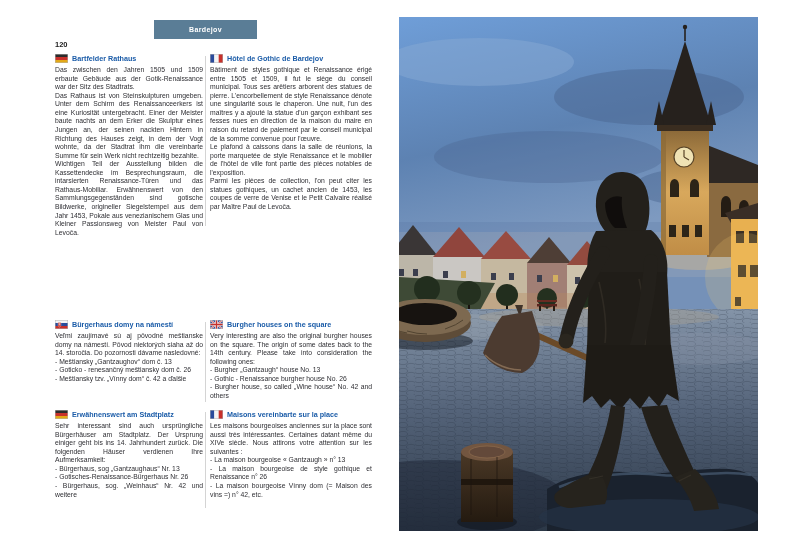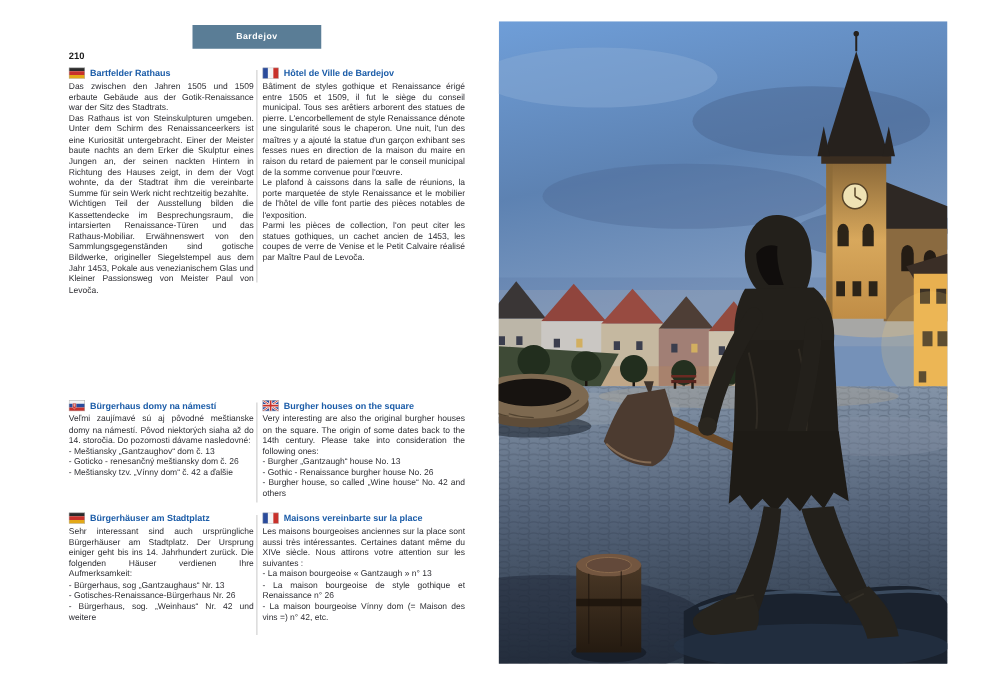--- a/index.html
+++ b/index.html
@@ -31,21 +31,21 @@
   .photo{position:absolute;left:399px;top:17px;width:359px;height:514px;}
   .photo svg{display:block;width:100%;height:100%;}
 </style>
 </head>
 <body>
 
 <div class="tab">
   <span>Bardejov</span>
 </div>
 
-<div class="pagenum">210</div>
+<div class="pagenum">120</div>
 
 <div class="vdiv" style="top:56px;height:170px;"></div>
 <div class="vdiv" style="top:322px;height:80px;"></div>
 <div class="vdiv" style="top:412px;height:96px;"></div>
 
 <section class="sec" style="left:55px;top:54px;width:148px;">
   <h3 class="h">
     <svg class="flag" viewBox="0 0 13 9">
         <rect width="13" height="3" fill="#2b2b2b"></rect>
         <rect y="3" width="13" height="3" fill="#c8312b"></rect>
@@ -60,21 +60,21 @@
 </section>
 
 <section class="sec" style="left:210px;top:54px;width:162px;">
   <h3 class="h">
     <svg class="flag" viewBox="0 0 13 9">
         <rect width="4.33" height="9" fill="#2a4b9b"></rect>
         <rect x="4.33" width="4.34" height="9" fill="#f4f4f4"></rect>
         <rect x="8.67" width="4.33" height="9" fill="#c8312b"></rect>
         <rect x="0.25" y="0.25" width="12.5" height="8.5" fill="none" stroke="#b5b5b5" stroke-width="0.5"></rect>
       </svg>
-    <span class="ht">Hôtel de Ville de Bardejov</span>
+    <span class="ht">Hôtel de Gothic de Bardejov</span>
   </h3>
   <div class="body">Bâtiment de styles gothique et Renaissance érigé entre 1505 et 1509, il fut le siège du conseil municipal. Tous ses arêtiers arborent des statues de pierre. L'encorbellement de style Renaissance dénote une singularité sous le chaperon. Une nuit, l'un des maîtres y a ajouté la statue d'un garçon exhibant ses fesses nues en direction de la maison du maire en raison du retard de paiement par le conseil municipal de la somme convenue pour l'œuvre.
 Le plafond à caissons dans la salle de réunions, la porte marquetée de style Renaissance et le mobilier de l'hôtel de ville font partie des pièces notables de l'exposition.
 Parmi les pièces de collection, l'on peut citer les statues gothiques, un cachet ancien de 1453, les coupes de verre de Venise et le Petit Calvaire réalisé par Maître Paul de Levoča.</div>
 </section>
 
 <section class="sec" style="left:55px;top:320px;width:148px;">
   <h3 class="h">
     <svg class="flag" viewBox="0 0 13 9">
         <rect width="13" height="3" fill="#f4f4f4"></rect>
@@ -111,21 +111,21 @@
 </section>
 
 <section class="sec" style="left:55px;top:410px;width:148px;">
   <h3 class="h">
     <svg class="flag" viewBox="0 0 13 9">
         <rect width="13" height="3" fill="#2b2b2b"></rect>
         <rect y="3" width="13" height="3" fill="#c8312b"></rect>
         <rect y="6" width="13" height="3" fill="#e3a918"></rect>
         <rect x="0.25" y="0.25" width="12.5" height="8.5" fill="none" stroke="#b5b5b5" stroke-width="0.5"></rect>
       </svg>
-    <span class="ht">Bürgerhäuser am Stadtplatz</span>
+    <span class="ht">Erwähnenswert am Stadtplatz</span>
   </h3>
   <div class="body">Sehr interessant sind auch ursprüngliche Bürgerhäuser am Stadtplatz. Der Ursprung einiger geht bis ins 14. Jahrhundert zurück. Die folgenden Häuser verdienen Ihre Aufmerksamkeit:
 - Bürgerhaus, sog „Gantzaughaus“ Nr. 13
 - Gotisches-Renaissance-Bürgerhaus Nr. 26
 - Bürgerhaus, sog. „Weinhaus“ Nr. 42 und weitere</div>
 </section>
 
 <section class="sec" style="left:210px;top:410px;width:162px;">
   <h3 class="h">
     <svg class="flag" viewBox="0 0 13 9">

